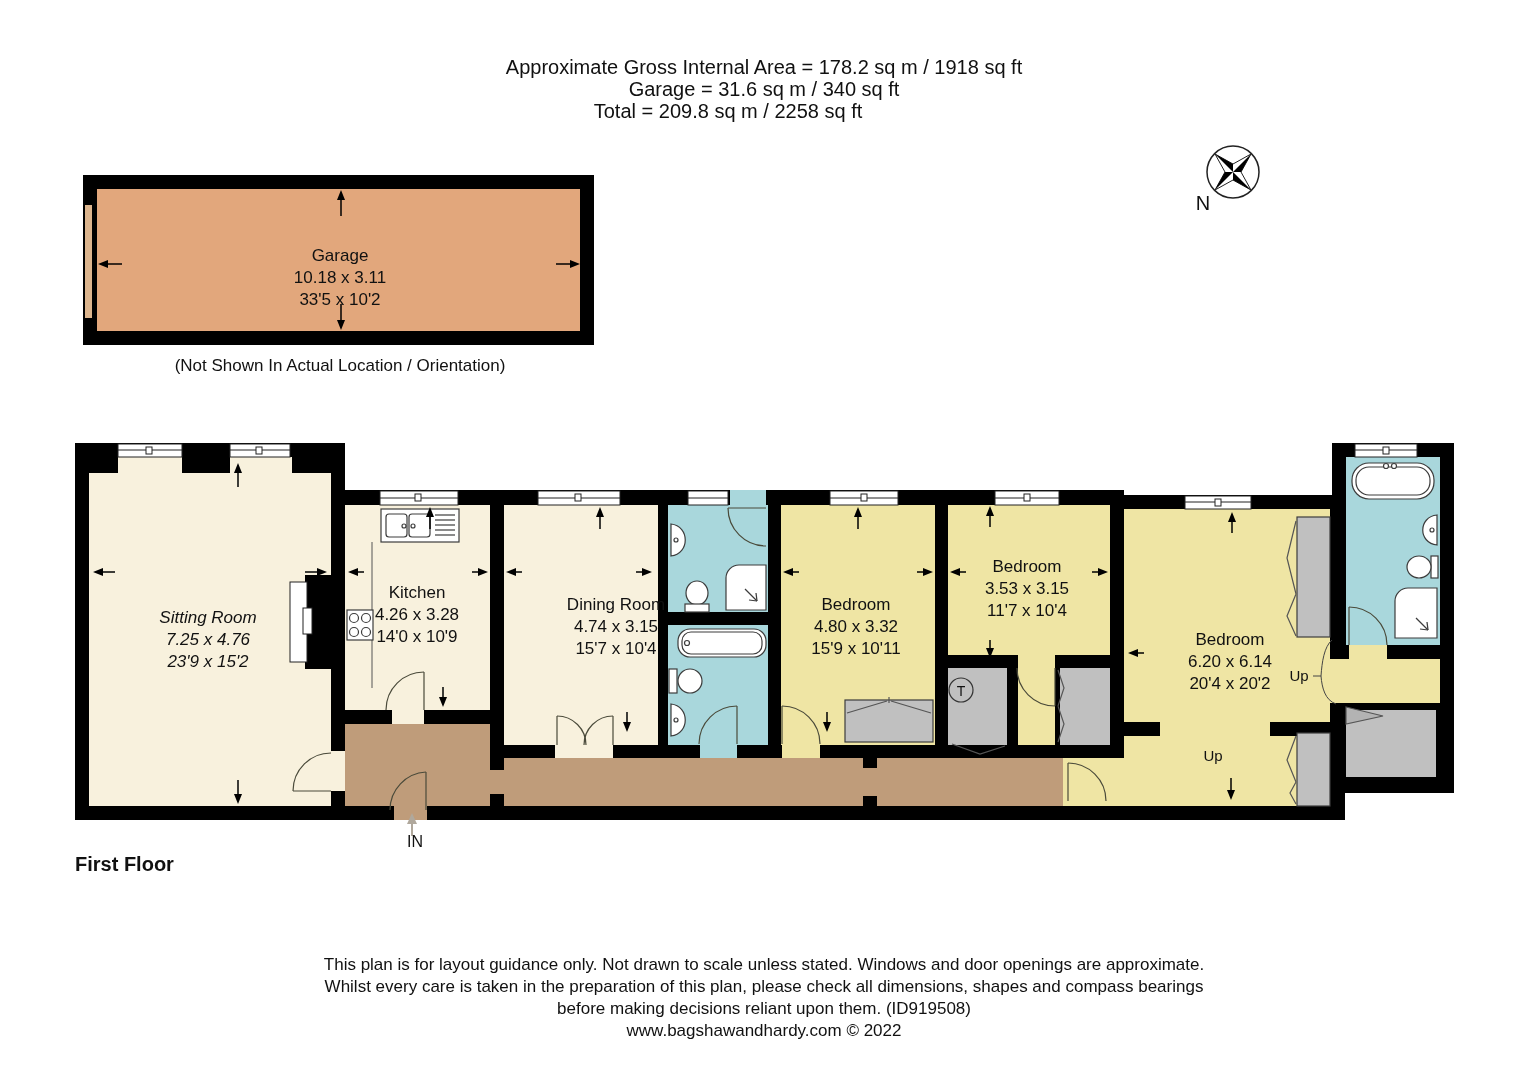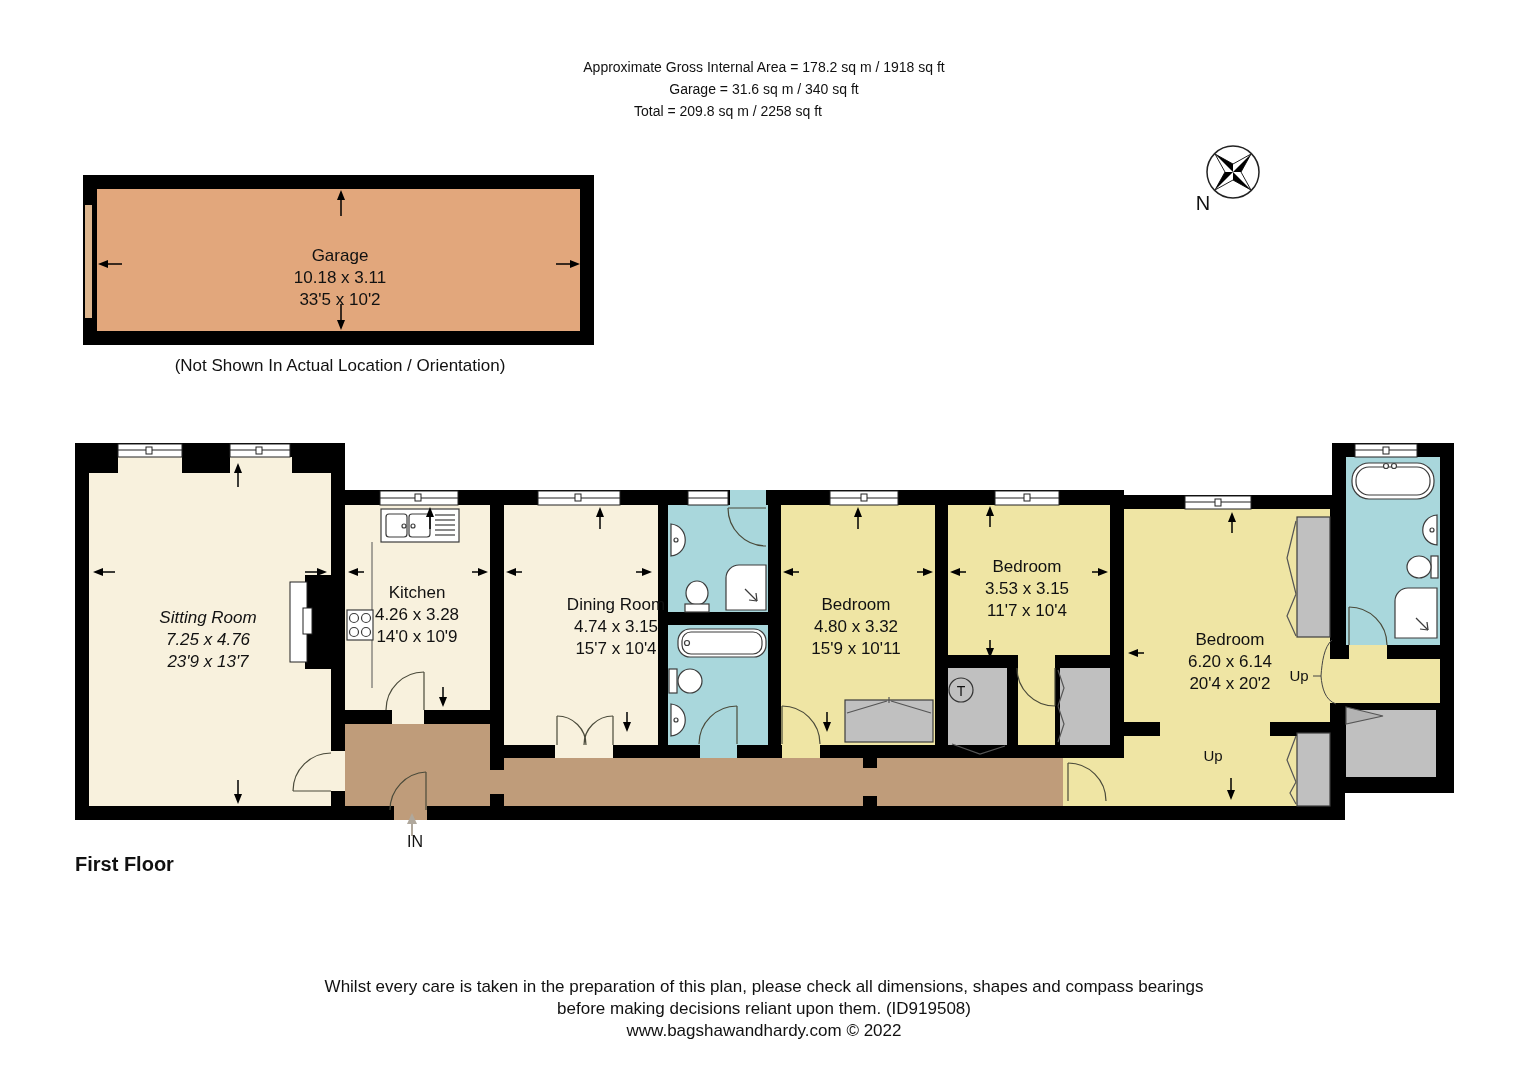--- a/index.html
+++ b/index.html
@@ -2,21 +2,21 @@
 <html><head>
 <meta charset="utf-8">
 <style>
   html,body{margin:0;padding:0;background:#ffffff;}
   #canvas{position:relative;width:1528px;height:1080px;background:#ffffff;
           font-family:"Liberation Sans",sans-serif;color:#111;overflow:hidden;}
   #plan-svg{position:absolute;left:0;top:0;}
   .lbl{position:absolute;transform:translate(-50%,-50%);text-align:center;
        white-space:nowrap;font-size:17px;line-height:22px;color:#111;}
   .room-lbl{font-size:17px;}
-  .hdr{font-size:14px;line-height:22px;}
+  .hdr{font-size:20px;line-height:22px;}
   .ftr{font-size:17px;line-height:22px;}
   .up-lbl{font-size:15px;}
   .in-lbl{font-size:16px;}
   .t-lbl{font-size:14px;}
   .n-lbl{font-size:20px;}
   .ff-lbl{position:absolute;transform:none;font-size:20px;font-weight:bold;white-space:nowrap;}
 </style>
 </head>
 <body>
 
@@ -369,21 +369,21 @@
     <div>10.18 x 3.11</div>
     <div>33'5 x 10'2</div>
   </div>
   <div class="lbl" style="left:340px;top:366px;">(Not Shown In Actual Location / Orientation)</div>
 
   <div class="lbl n-lbl" style="left:1203px;top:203px;">N</div>
 
   <div class="lbl room-lbl" style="left:208px;top:640px;font-style:italic;">
     <div>Sitting Room</div>
     <div>7.25 x 4.76</div>
-    <div>23'9 x 13'7</div>
+    <div>23'9 x 15'2</div>
   </div>
   <div class="lbl room-lbl" style="left:417px;top:615px;">
     <div>Kitchen</div>
     <div>4.26 x 3.28</div>
     <div>14'0 x 10'9</div>
   </div>
   <div class="lbl room-lbl" style="left:584px;top:627px;margin-left:32px;">
     <div>Dining Room</div>
     <div>4.74 x 3.15</div>
     <div>15'7 x 10'4</div>
@@ -403,17 +403,18 @@
     <div>6.20 x 6.14</div>
     <div>20'4 x 20'2</div>
   </div>
 
   <div class="lbl up-lbl" style="left:1299px;top:676px;">Up</div>
   <div class="lbl up-lbl" style="left:1213px;top:756px;">Up</div>
   <div class="lbl t-lbl" style="left:961px;top:691px;">T</div>
   <div class="lbl in-lbl" style="left:415px;top:842px;">IN</div>
   <div class="ff-lbl" style="left:75px;top:853px;">First Floor</div>
 
+  <div class="lbl ftr" style="left:764px;top:965px;">This plan is for layout guidance only. Not drawn to scale unless stated. Windows and door openings are approximate.</div>
   <div class="lbl ftr" style="left:764px;top:987px;">Whilst every care is taken in the preparation of this plan, please check all dimensions, shapes and compass bearings</div>
   <div class="lbl ftr" style="left:764px;top:1009px;">before making decisions reliant upon them. (ID919508)</div>
   <div class="lbl ftr" style="left:764px;top:1031px;">www.bagshawandhardy.com © 2022</div>
 
 </div>
 
 </body></html>

